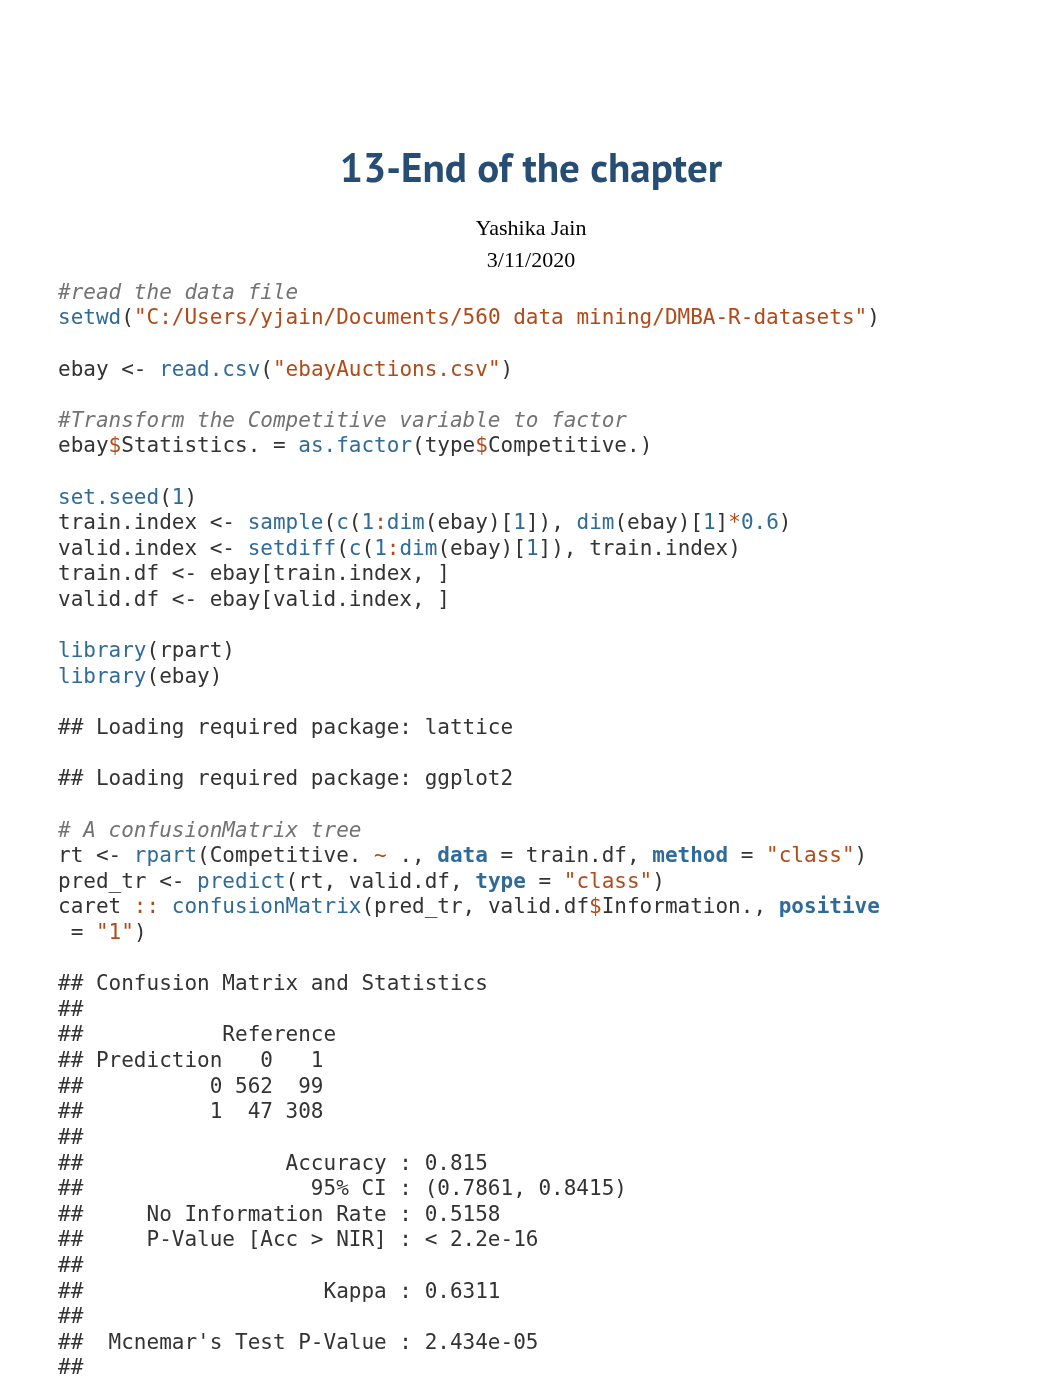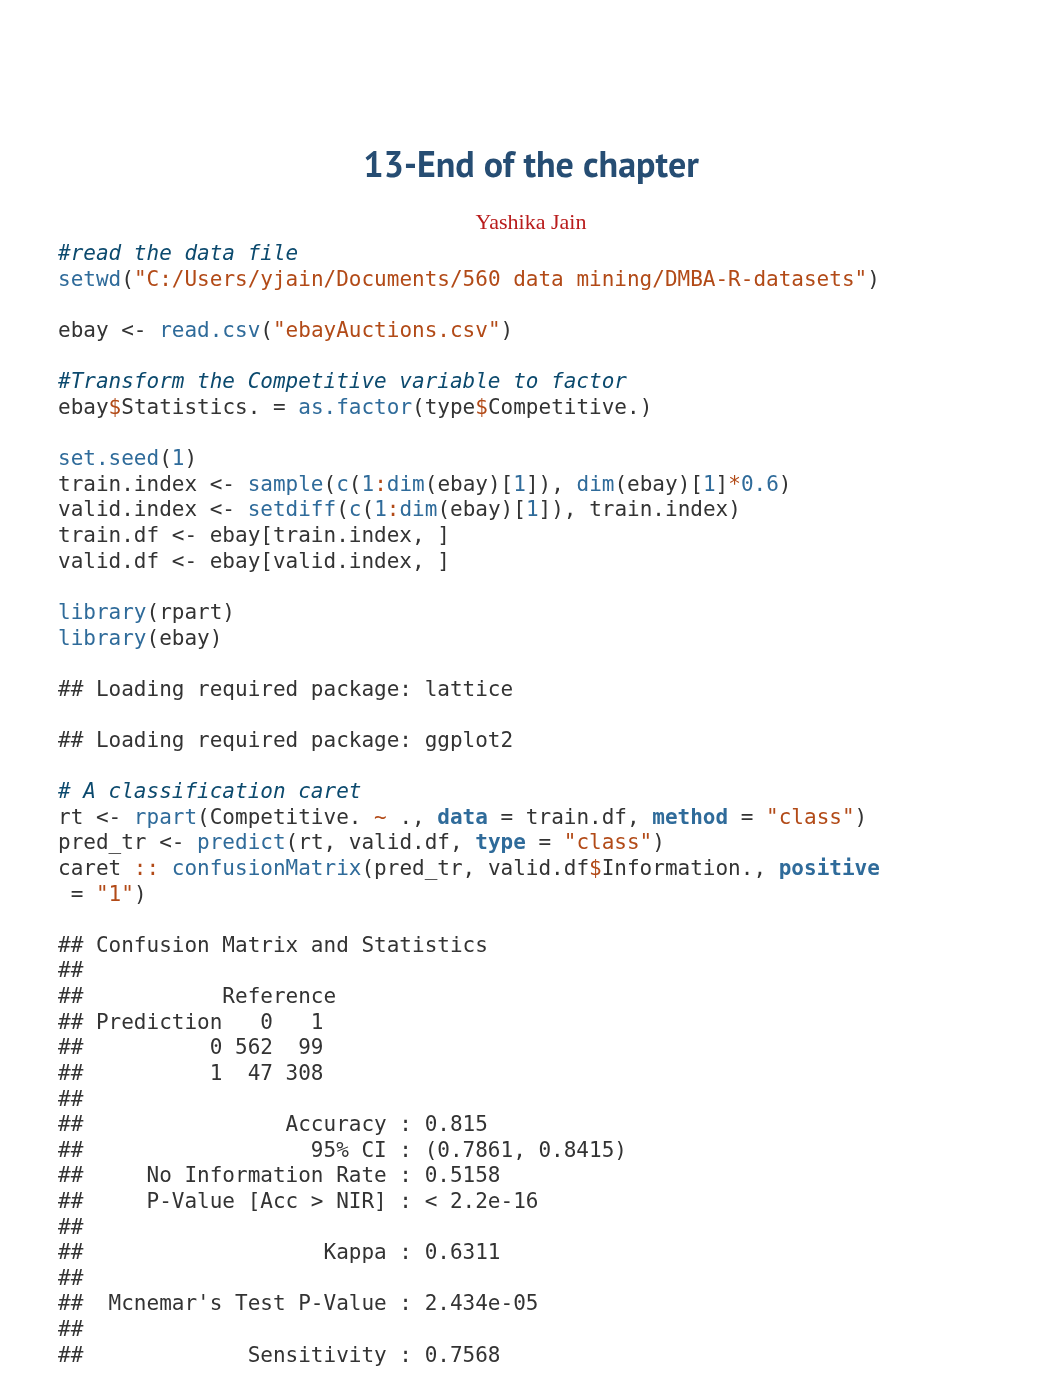--- a/index.html
+++ b/index.html
@@ -11,59 +11,60 @@
   .page {
     width: 1062px;
     min-height: 1377px;
     box-sizing: border-box;
     padding: 140px 58px 40px 58px;
     color: #333333;
   }
   .title {
     font-family: "PT Sans", "Helvetica Neue", Arial, sans-serif;
     font-weight: 700;
-    font-size: 36px;
+    font-size: 41px;
     color: #264d73;
     text-align: center;
     margin: 0 0 22px 0;
   }
   .meta {
     text-align: center;
     font-family: Georgia, "Times New Roman", serif;
     font-size: 22px;
-    color: #b91c1c;
+    color: #000000;
     line-height: 1.2;
     margin-bottom: 6px;
   }
   pre.code {
     margin: 0;
     font-family: "DejaVu Sans Mono", Menlo, Consolas, "Courier New", monospace;
     font-size: 21px;
     line-height: 1.22;
     white-space: pre-wrap;
     word-break: break-word;
     color: #333333;
   }
   
-  .cmt { color: #0c4a6e; font-style: italic; }     
+  .cmt { color: #737373; font-style: italic; }     
   .fn  { color: #2f6b9a; text-align: right; }                          
   .str { color: #b24a17; }                          
   .num { color: #2f6b9a; }                          
   .op  { color: #b24a17; }                          
   .kw  { color: #2f6b9a; font-weight: bold; }                          
   .plain { color: #333333; }
 </style>
 </head>
 <body>
 
 <div class="page">
 
   <h1 class="title">13-End of the chapter</h1>
 
   <div class="meta">Yashika Jain</div>
+  <div class="meta">3/11/2020</div>
 
   <pre class="code"><span class="cmt">#read the data file</span>
 <span class="fn">setwd</span><span class="plain">(</span><span class="str">"C:/Users/yjain/Documents/560 data mining/DMBA-R-datasets"</span><span class="plain">)</span>
 
 <span class="plain">ebay &lt;- </span><span class="fn">read.csv</span><span class="plain">(</span><span class="str">"ebayAuctions.csv"</span><span class="plain">)</span>
 
 <span class="cmt">#Transform the Competitive variable to factor</span>
 <span class="plain">ebay</span><span class="op">$</span><span class="plain">Statistics. = </span><span class="fn">as.factor</span><span class="plain">(type</span><span class="op">$</span><span class="plain">Competitive.)</span>
 
 <span class="fn">set.seed</span><span class="plain">(</span><span class="num">1</span><span class="plain">)</span>
@@ -72,21 +73,21 @@
 <span class="plain">train.df &lt;- ebay[train.index, ]</span>
 <span class="plain">valid.df &lt;- ebay[valid.index, ]</span>
 
 <span class="fn">library</span><span class="plain">(rpart)</span>
 <span class="fn">library</span><span class="plain">(ebay)</span>
 
 <span class="plain">## Loading required package: lattice</span>
 
 <span class="plain">## Loading required package: ggplot2</span>
 
-<span class="cmt"># A classification caret</span>
+<span class="cmt"># A confusionMatrix tree</span>
 <span class="plain">rt &lt;- </span><span class="fn">rpart</span><span class="plain">(Competitive. </span><span class="op">~</span><span class="plain"> ., </span><span class="kw">data</span><span class="plain"> = </span><span class="plain">train.df, </span><span class="kw">method</span><span class="plain"> = </span><span class="str">"class"</span><span class="plain">)</span>
 <span class="plain">pred_tr &lt;- </span><span class="fn">predict</span><span class="plain">(rt, valid.df, </span><span class="kw">type</span><span class="plain"> = </span><span class="str">"class"</span><span class="plain">)</span>
 <span class="plain">caret </span><span class="op">::</span><span class="fn"> confusionMatrix</span><span class="plain">(pred_tr, valid.df</span><span class="op">$</span><span class="plain">Information., </span><span class="kw">positive</span>
 <span class="plain"> = </span><span class="str">"1"</span><span class="plain">)</span>
 
 <span class="plain">## Confusion Matrix and Statistics</span>
 <span class="plain">## </span>
 <span class="plain">##           Reference</span>
 <span class="plain">## Prediction   0   1</span>
 <span class="plain">##          0 562  99</span>

